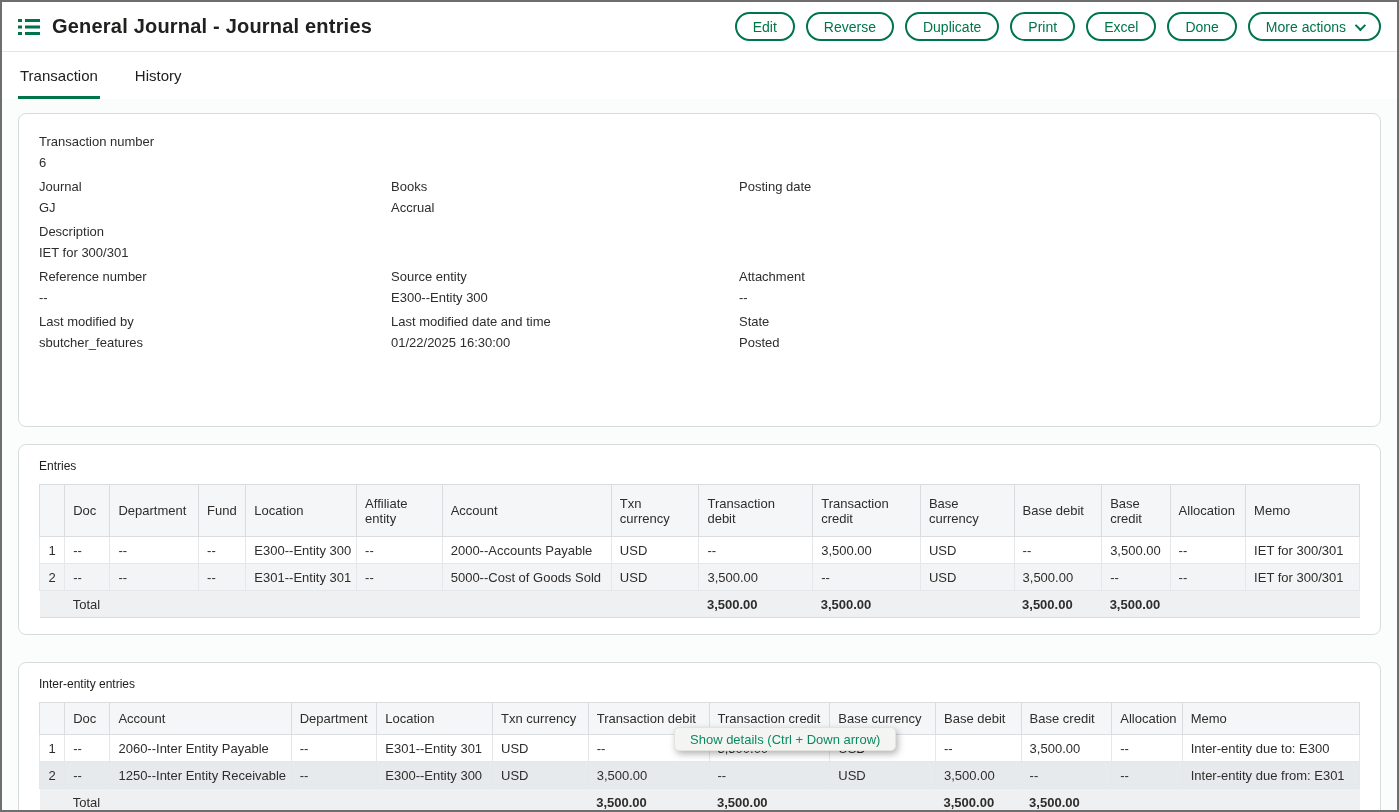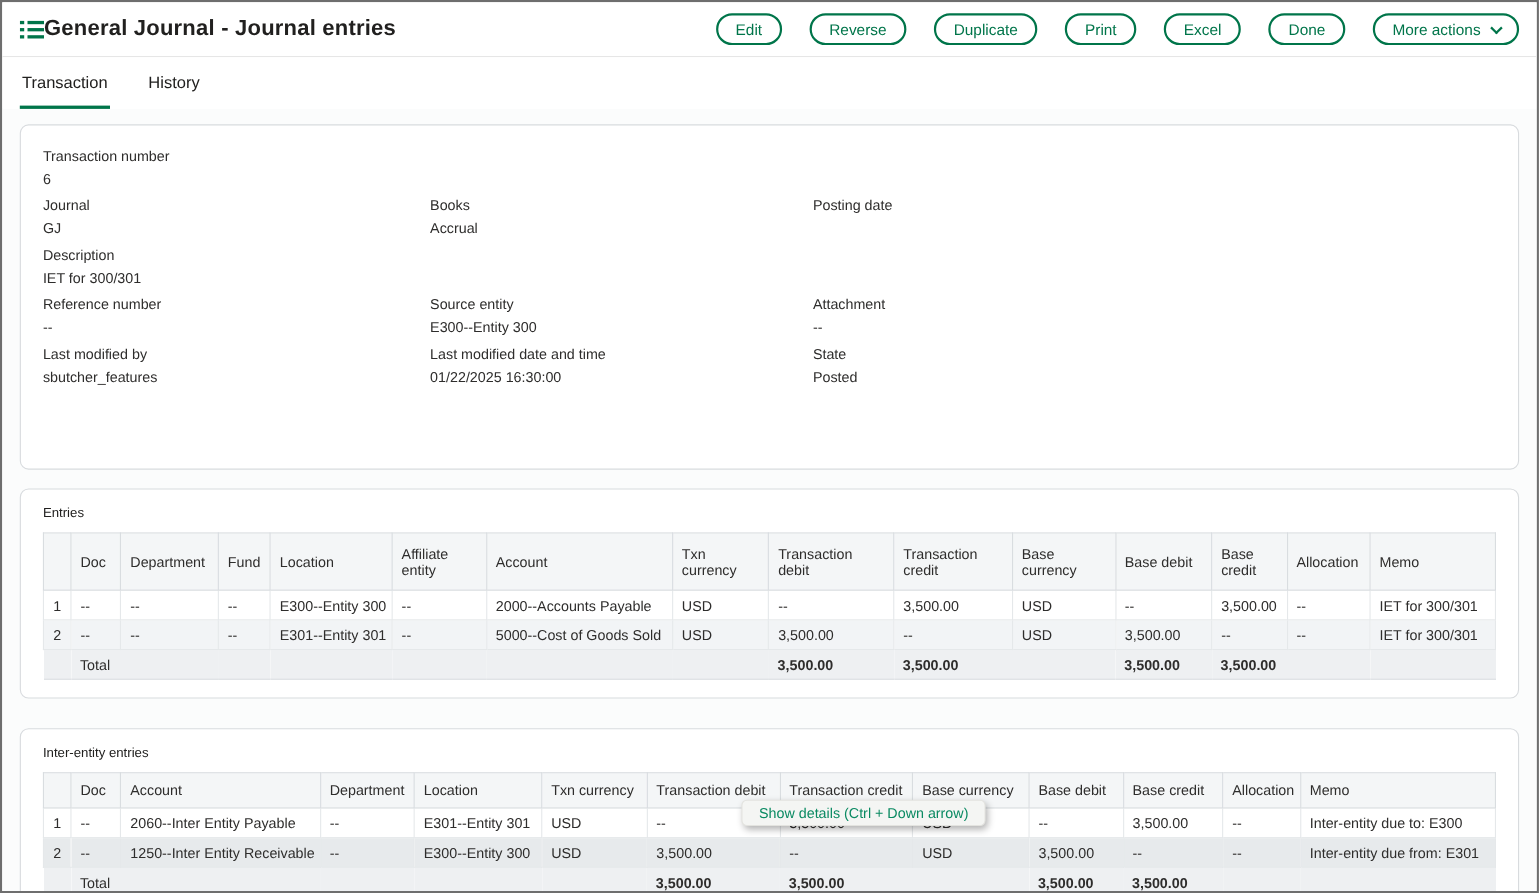--- a/index.html
+++ b/index.html
@@ -15,24 +15,24 @@
     --bg-zebra:#f2f4f6;
     --bg-hover:#e7eaec;
   }
   *{box-sizing:border-box;}
   html,body{margin:0;padding:0;}
   body{font-family:"Liberation Sans", sans-serif; color:var(--text-body); background:#9a9a9a;}
   .window{position:relative; width:1399px; height:812px; border:2px solid #6e6e6e; background:#fff; overflow:hidden;}
 
   
   .topbar{display:flex; align-items:center; justify-content:space-between; height:50px; padding:0 16px; background:#fff; border-bottom:1px solid #e4e4e4;}
-  .topbar-left{display:flex; align-items:center; }
+  .topbar-left{display:flex; align-items:center; gap:12px;}
   .list-icon{display:inline-block; line-height:0; cursor:pointer;}
   .page-title{font-size:20px; font-weight:bold; color:var(--text-dark); letter-spacing:.2px;}
-  .actions{display:flex; align-items:flex-start; gap:25px;}
+  .actions{display:flex; align-items:flex-start; gap:11px;}
   .pill{display:inline-flex; align-items:center; gap:7px; height:29px; padding:0 16px; border:2px solid var(--brand-green); border-radius:16px; background:#fff; color:var(--brand-green); font-size:14px; font-family:inherit; cursor:pointer; white-space:nowrap;}
   .chev{display:inline-block; width:8px; height:8px; border-right:2px solid var(--brand-green); border-bottom:2px solid var(--brand-green); transform:rotate(45deg) translateY(-2px); margin-left:2px;}
 
   
   .tabs{display:flex; gap:33px; padding:0 16px; background:#fff; height:47px; align-items:stretch;}
   .tab{display:flex; align-items:center; font-size:15px; color:var(--text-dark); border-bottom:3px solid transparent; padding:2px 2px 0; cursor:pointer;}
   .tab.active{border-bottom-color:var(--brand-green);}
 
   
   .content{padding:14px 16px 0; background:#fbfcfc; height:713px;}

